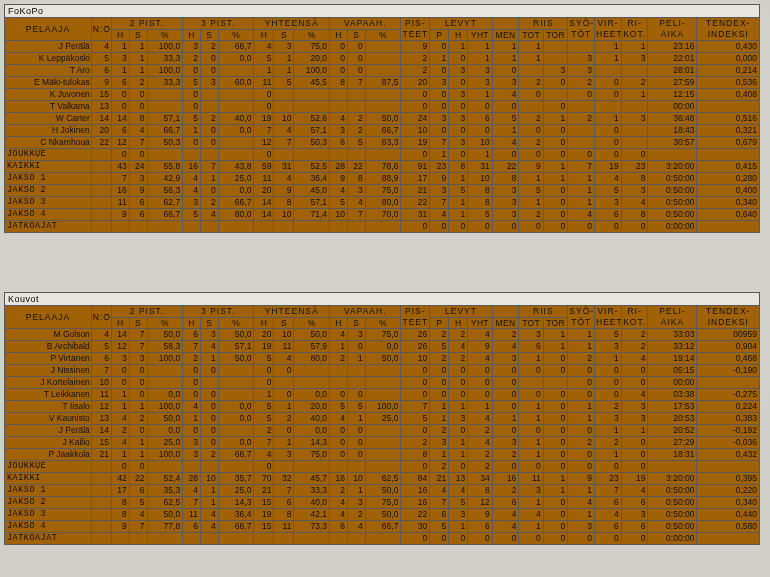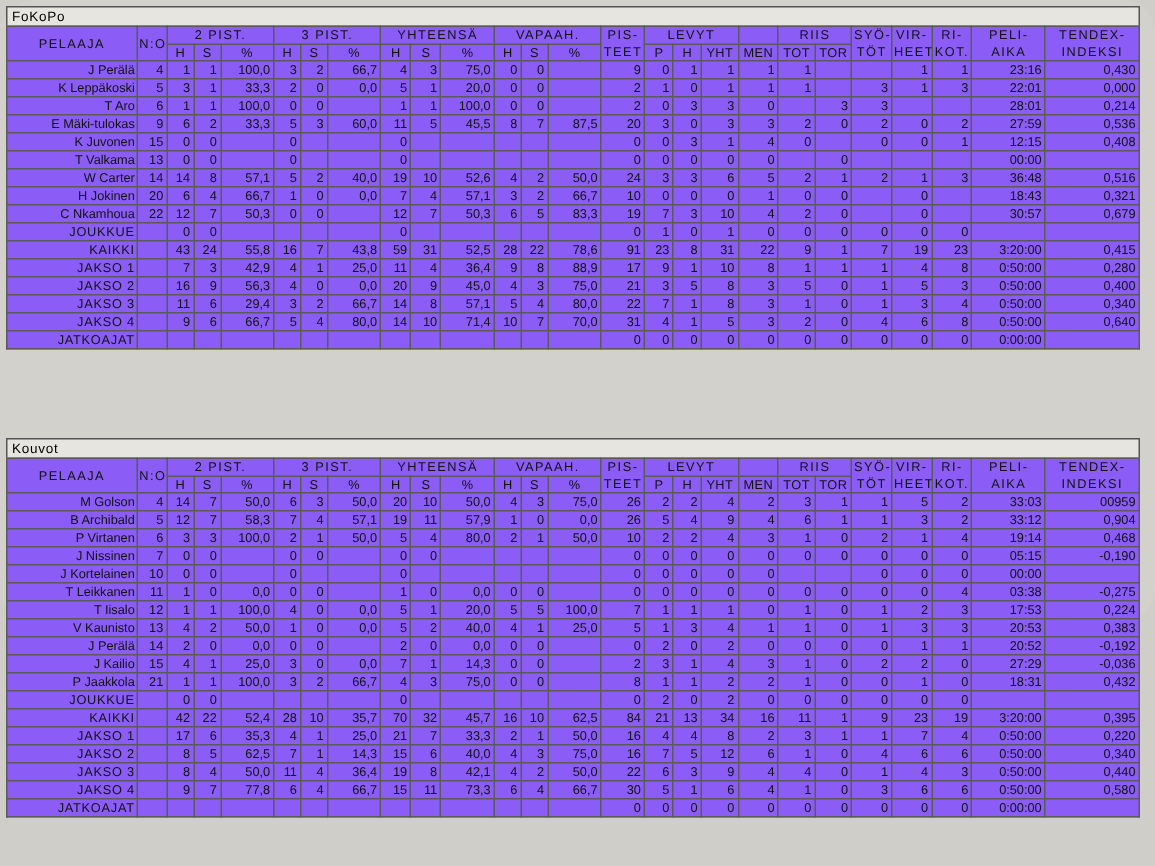--- a/index.html
+++ b/index.html
@@ -1,27 +1,27 @@
 <!DOCTYPE html>
 <html><head>
 <meta charset="utf-8">
 <style>
   html,body{margin:0;padding:0;background:#cfcec9;}
   body{width:770px;height:577px;overflow:hidden;font-family:"Liberation Sans", sans-serif;}
   .page{position:relative;width:770px;height:414px;background:#d2d1cc;border-radius:22px;}
   .team{position:absolute;left:4px;width:756px;background:#e6e5e0;}
   .teamname{font-size:9px;padding:1px 3px;background:#e6e5e0;border:1px solid #555;border-bottom:none;letter-spacing:.5px;}
-  table{border-collapse:collapse;width:756px;background:#8b5cf6;table-layout:fixed;padding-left:16px;}
+  table{border-collapse:collapse;width:756px;background:#a16207;table-layout:fixed;padding-left:16px;}
   td,th{border:1px solid #5a5a5a;font-size:8.5px;padding:0 1px;height:11px;line-height:11px;font-family:"Liberation Sans", sans-serif;color:#111;overflow:hidden;white-space:nowrap;}
   th{font-weight:normal;letter-spacing:.3px;text-align:center;}
   .l{text-align:right;padding-left:2px;}
   .r{text-align:right;padding-right:2px;}
   .grp{text-align:center;letter-spacing:1px;}
   .sub{height:10px;line-height:10px;}
-  .rowlbl{text-align:right;padding-left:2px;letter-spacing:.5px;}
+  .rowlbl{text-align:left;padding-left:2px;letter-spacing:.5px;font-family:Liberation Mono, monospace;}
 </style>
 </head>
 <body>
 
 <div class="page">
 
   <div class="team" id="team0" style="top:4px;">
     <div class="teamname">FoKoPo</div>
     <div id="tbl0">
         <table>
@@ -455,21 +455,21 @@
               <td class="r">5</td>
               <td class="r">3</td>
               <td class="r">0:50:00</td>
               <td class="r">0,400</td>
             </tr>
             <tr class="">
               <td class="l rowlbl">JAKSO 3</td>
               <td class="r">&nbsp;</td>
               <td class="r">11</td>
               <td class="r">6</td>
-              <td class="r">29,4</td>
+              <td class="r">62,7</td>
               <td class="r">3</td>
               <td class="r">2</td>
               <td class="r">66,7</td>
               <td class="r">14</td>
               <td class="r">8</td>
               <td class="r">57,1</td>
               <td class="r">5</td>
               <td class="r">4</td>
               <td class="r">80,0</td>
               <td class="r">22</td>

